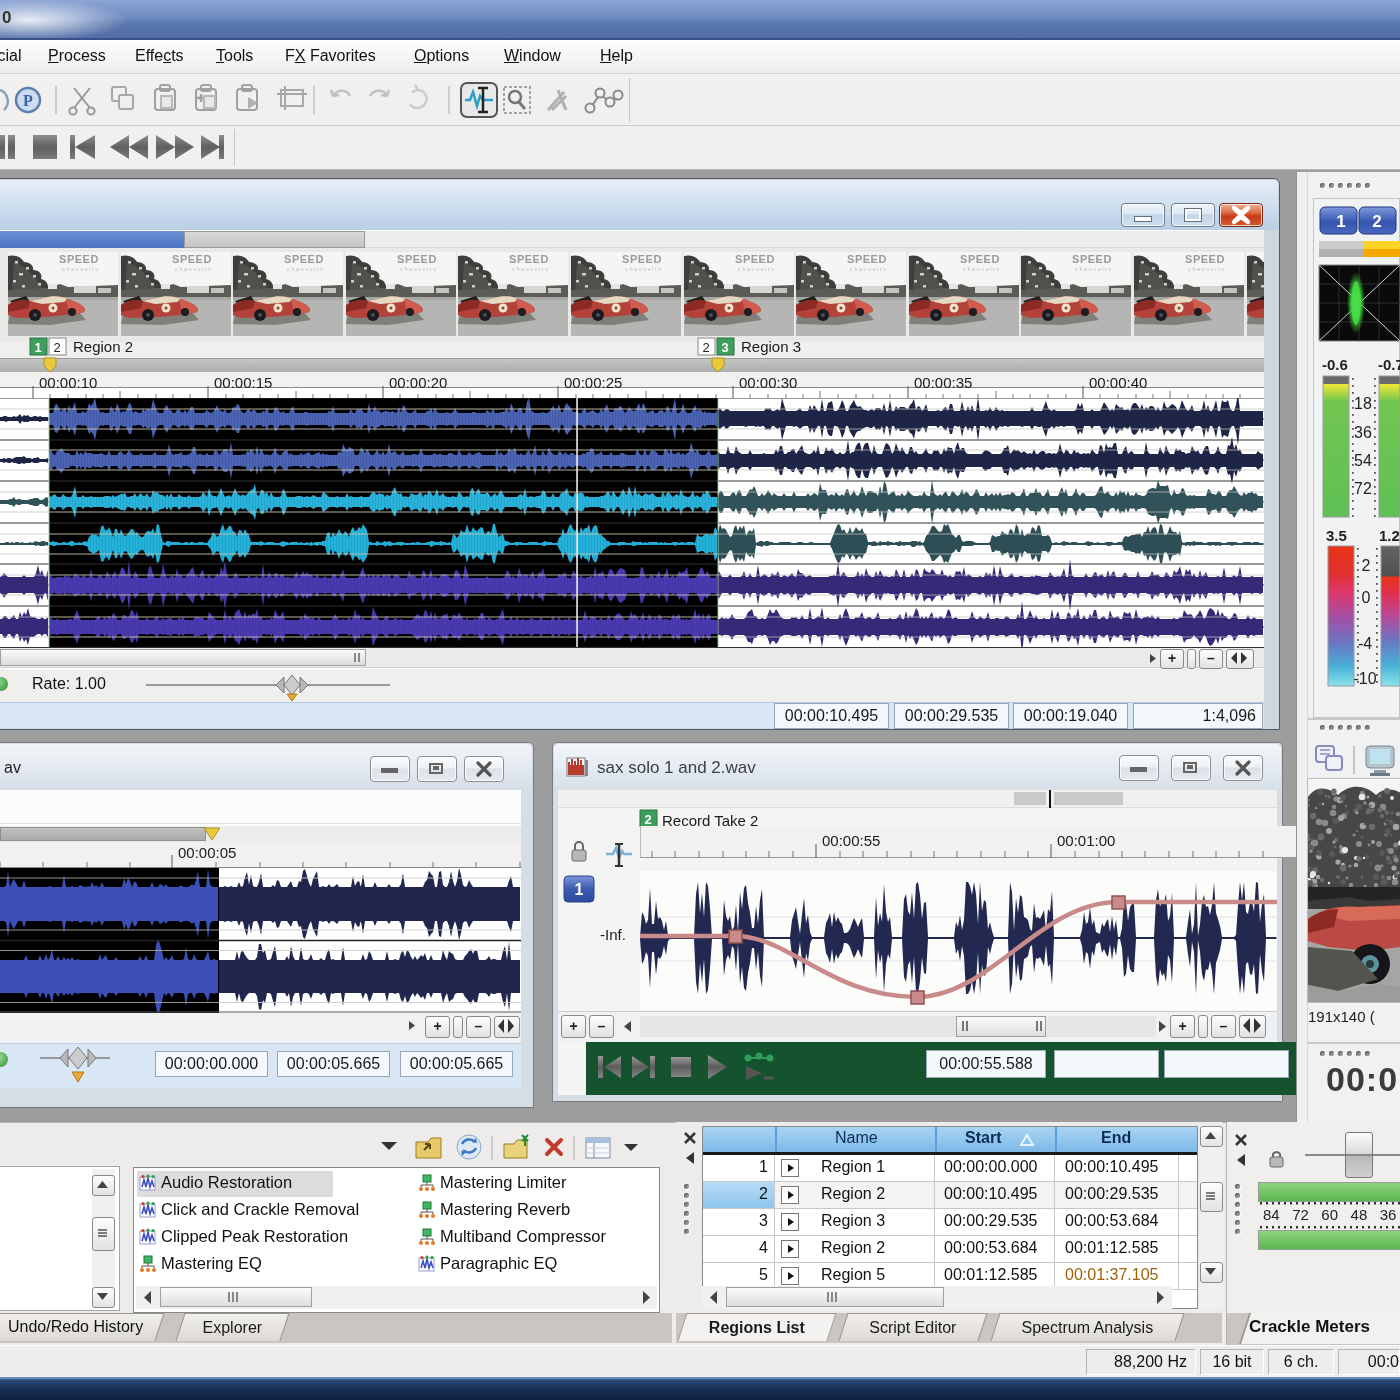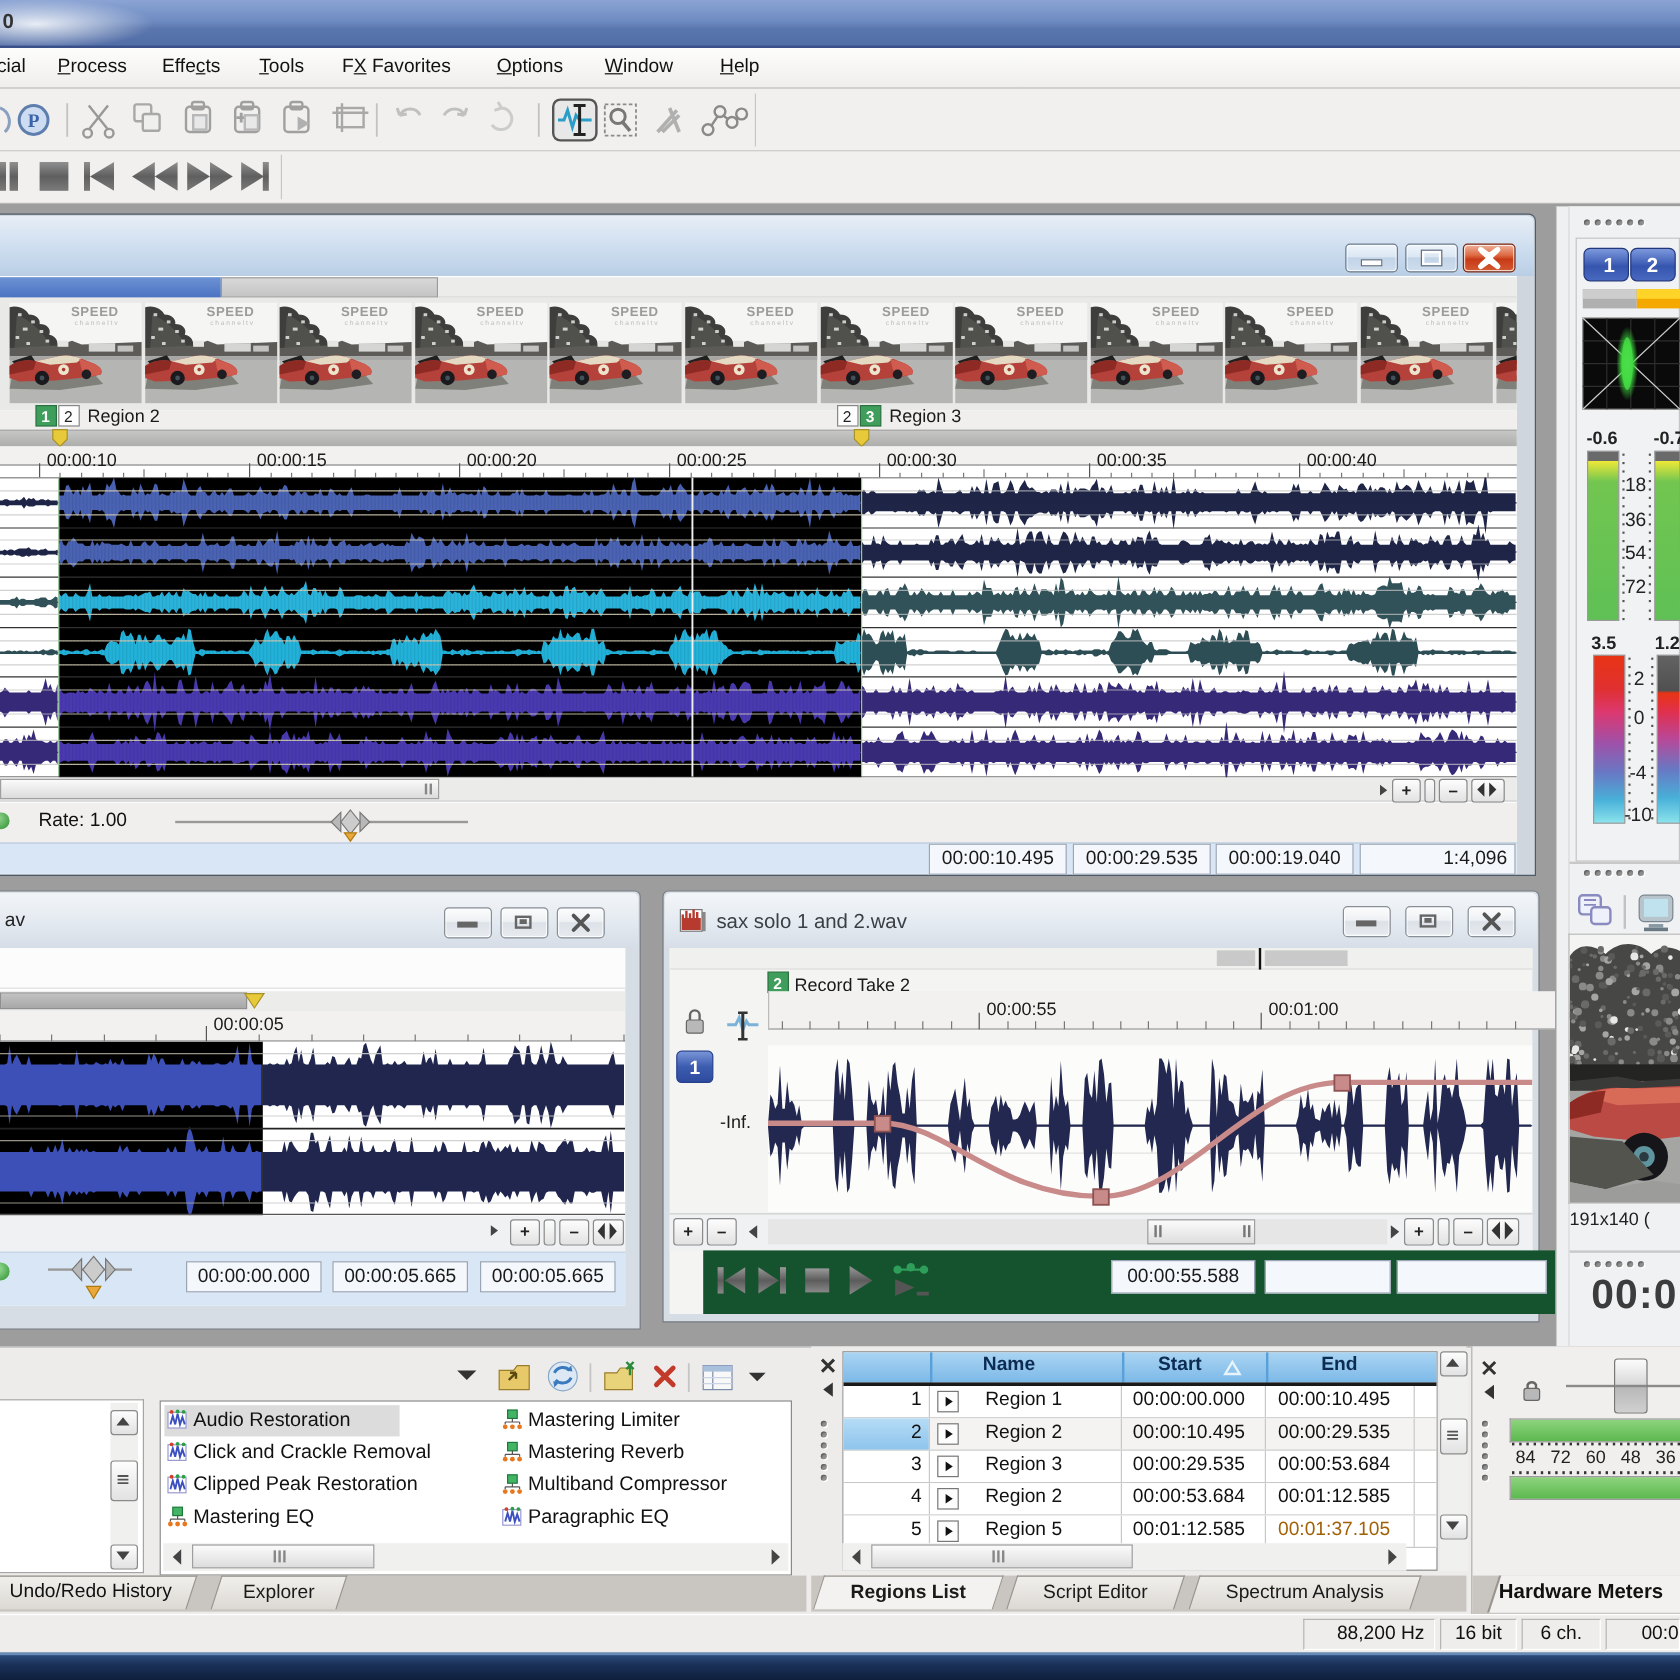--- a/index.html
+++ b/index.html
@@ -1186,21 +1186,21 @@
       <i></i>
       <i></i>
     </div>
 </div>
 <div class="abs" style="left:702px;top:1126px;width:496px;height:183px;background:#fff;border:1px solid #8a8a8a">
 
  <div class="abs" style="left:0;top:0;width:494px;height:25px;background:linear-gradient(#aad4f2,#7cb9e8)">
   <div class="abs" style="left:72px;top:0;width:2px;height:25px;background:#5aa0d8"></div>
   <div class="abs" style="left:232px;top:0;width:2px;height:25px;background:#5aa0d8"></div>
   <div class="abs" style="left:352px;top:0;width:2px;height:25px;background:#5aa0d8"></div>
-  <div class="abs" style="left:116px;top:2px;font-size:16px;font-weight:bold;color:#0c2c54">Name</div>
+  <div class="abs" style="left:132px;top:2px;font-size:16px;font-weight:normal;color:#0c2c54">Name</div>
   <div class="abs" style="left:262px;top:2px;font-size:16px;font-weight:bold;color:#0c2c54">Start</div>
   <svg class="abs" style="left:316px;top:6px" width="16" height="14" viewBox="0 0 16 14">
         <path d="M8 2l6 10H2z" fill="none" stroke="#e8f4fc" stroke-width="2"></path>
       </svg>
   <div class="abs" style="left:398px;top:2px;font-size:16px;font-weight:bold;color:#0c2c54">End</div>
  </div>
  <div class="abs" style="left:0;top:25px;width:494px;height:3px;background:#1a1a1a"></div>
 
  <div class="abs" style="left:0;top:28px;width:494px;height:27px;background:#fff;border-bottom:1px solid #c8c8c8">
   <div class="abs" style="left:0;top:0;width:72px;height:26px;border-right:1px solid #c8c8c8;font-size:16px;color:#111;text-align:right;padding:3px 6px 0 0">1</div>
@@ -1370,21 +1370,21 @@
       <rect x="128" y="0" width="2" height="2.5" fill="#333"></rect>
       <rect x="128" y="24" width="2" height="2.5" fill="#333"></rect>
       <rect x="134" y="0" width="2" height="2.5" fill="#333"></rect>
       <rect x="134" y="24" width="2" height="2.5" fill="#333"></rect>
       <rect x="140" y="0" width="2" height="2.5" fill="#333"></rect>
       <rect x="140" y="24" width="2" height="2.5" fill="#333"></rect>
  </svg>
  <div class="abs" style="left:31px;top:108px;width:143px;height:20px;background:linear-gradient(#8ed47e,#5cb84e);border:1px solid #9a9a9a;border-right:none"></div>
  <div class="abs" style="left:0;top:191px;width:174px;height:32px;background:#c9c6c2"></div>
  <div class="abs" style="left:12px;top:191px;width:162px;height:31px;background:#f2f1ef;border-left:2px solid #9a968f;transform:skewX(-18deg);transform-origin:bottom left"></div>
- <div class="abs" style="left:22px;top:195px;font-size:17px;font-weight:bold;color:#111">Hardware Meters</div>
+ <div class="abs" style="left:22px;top:195px;font-size:17px;font-weight:bold;color:#111">Crackle Meters</div>
 </div>
 
 <div class="abs" style="left:0;top:1345px;width:1400px;height:32px;background:#efedeb;border-top:1px solid #fff">
  <div class="abs" style="left:1086px;top:3px;width:110px;height:26px;border:1px solid #b5b5b5;border-bottom-color:#fff;border-right-color:#fff;font-size:16px;color:#111;text-align:right;padding:3px 8px 0 0">88,200 Hz</div>
  <div class="abs" style="left:1200px;top:3px;width:64px;height:26px;border:1px solid #b5b5b5;border-bottom-color:#fff;border-right-color:#fff;font-size:16px;color:#111;text-align:center;padding-top:3px">16 bit</div>
  <div class="abs" style="left:1268px;top:3px;width:66px;height:26px;border:1px solid #b5b5b5;border-bottom-color:#fff;border-right-color:#fff;font-size:16px;color:#111;text-align:center;padding-top:3px">6 ch.</div>
  <div class="abs" style="left:1338px;top:3px;width:62px;height:26px;border:1px solid #b5b5b5;border-bottom-color:#fff;border-right-color:#fff;font-size:16px;color:#111;text-align:right;padding:3px 0 0 0">00:0</div>
 </div>
 <div class="abs" style="left:0;top:1377px;width:1400px;height:23px;background:linear-gradient(#688cba 0%,#688cba 8%,#2c4a78 12%,#1a3158 45%,#0e1f3c 100%)"></div>
 </body></html>

